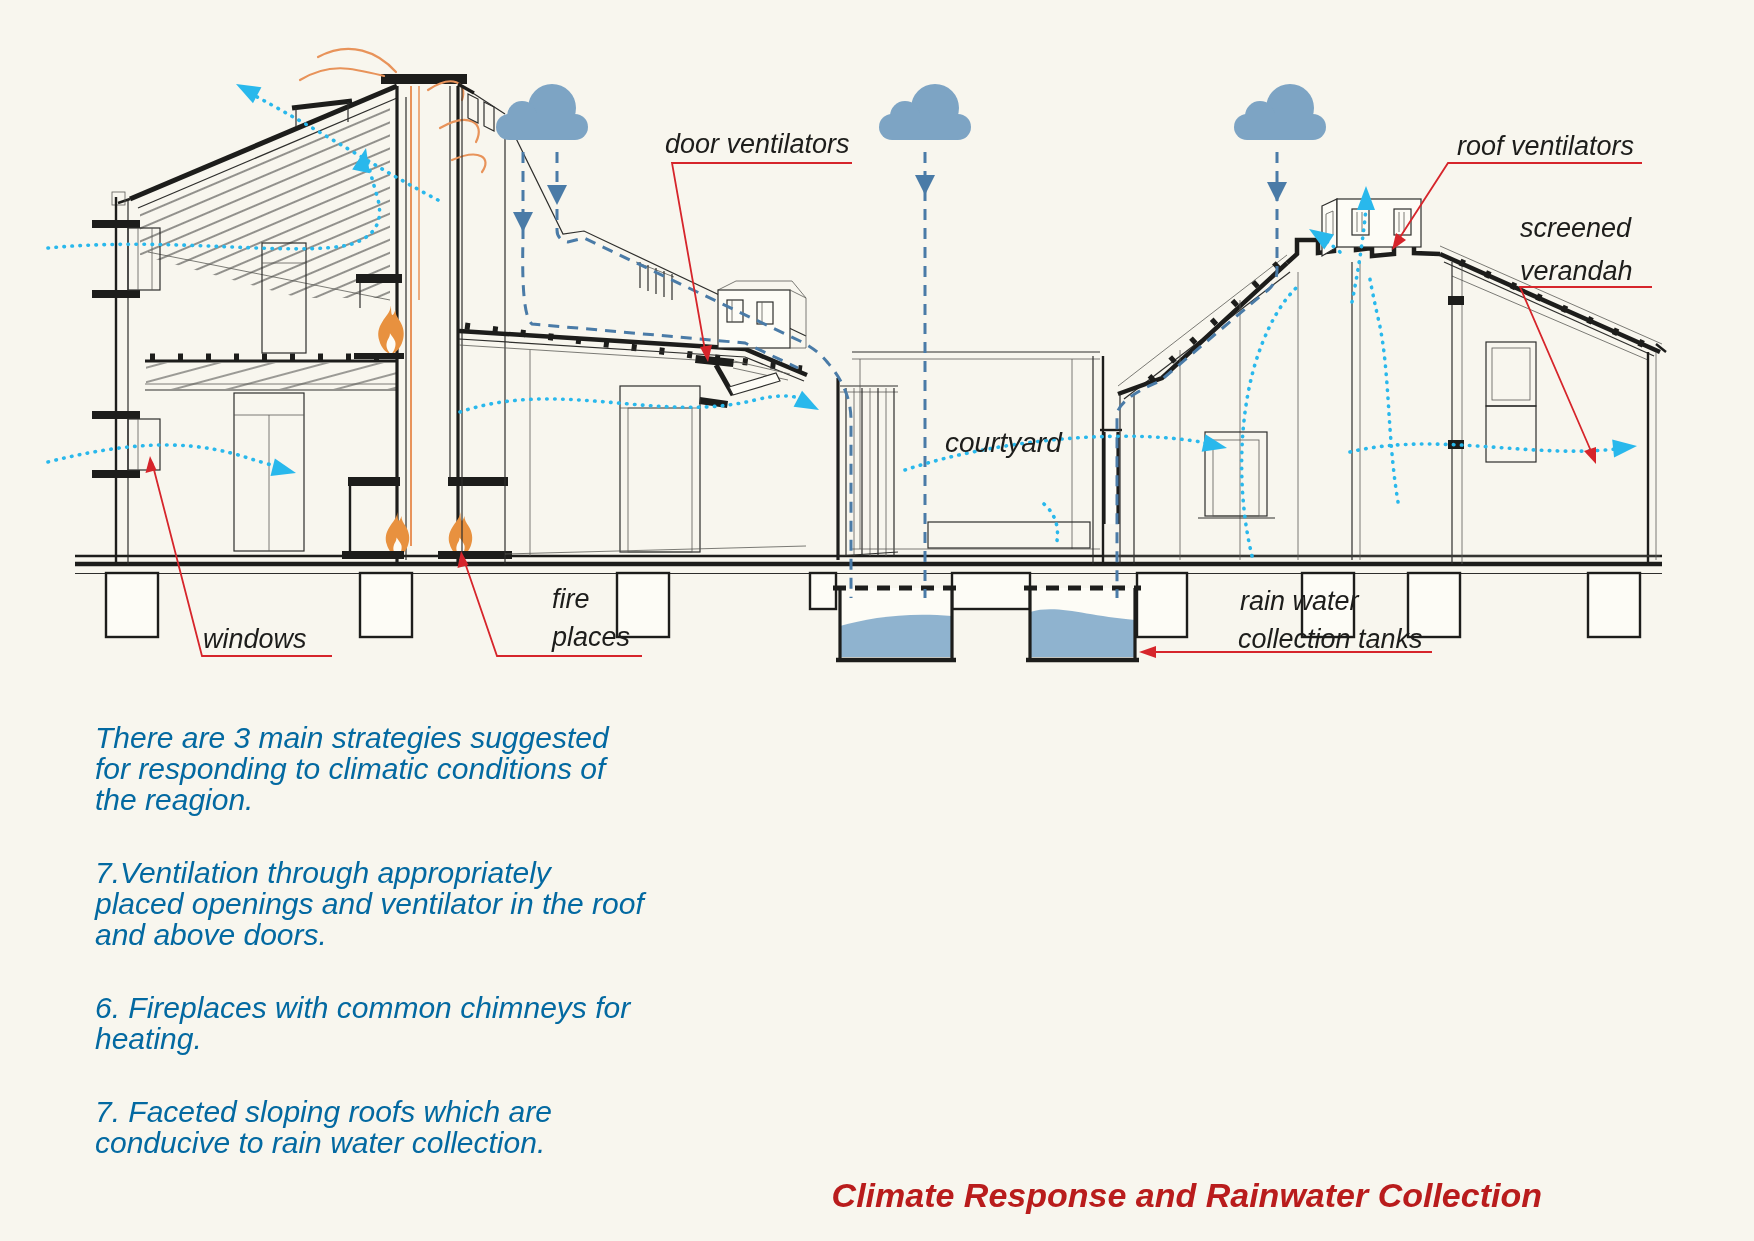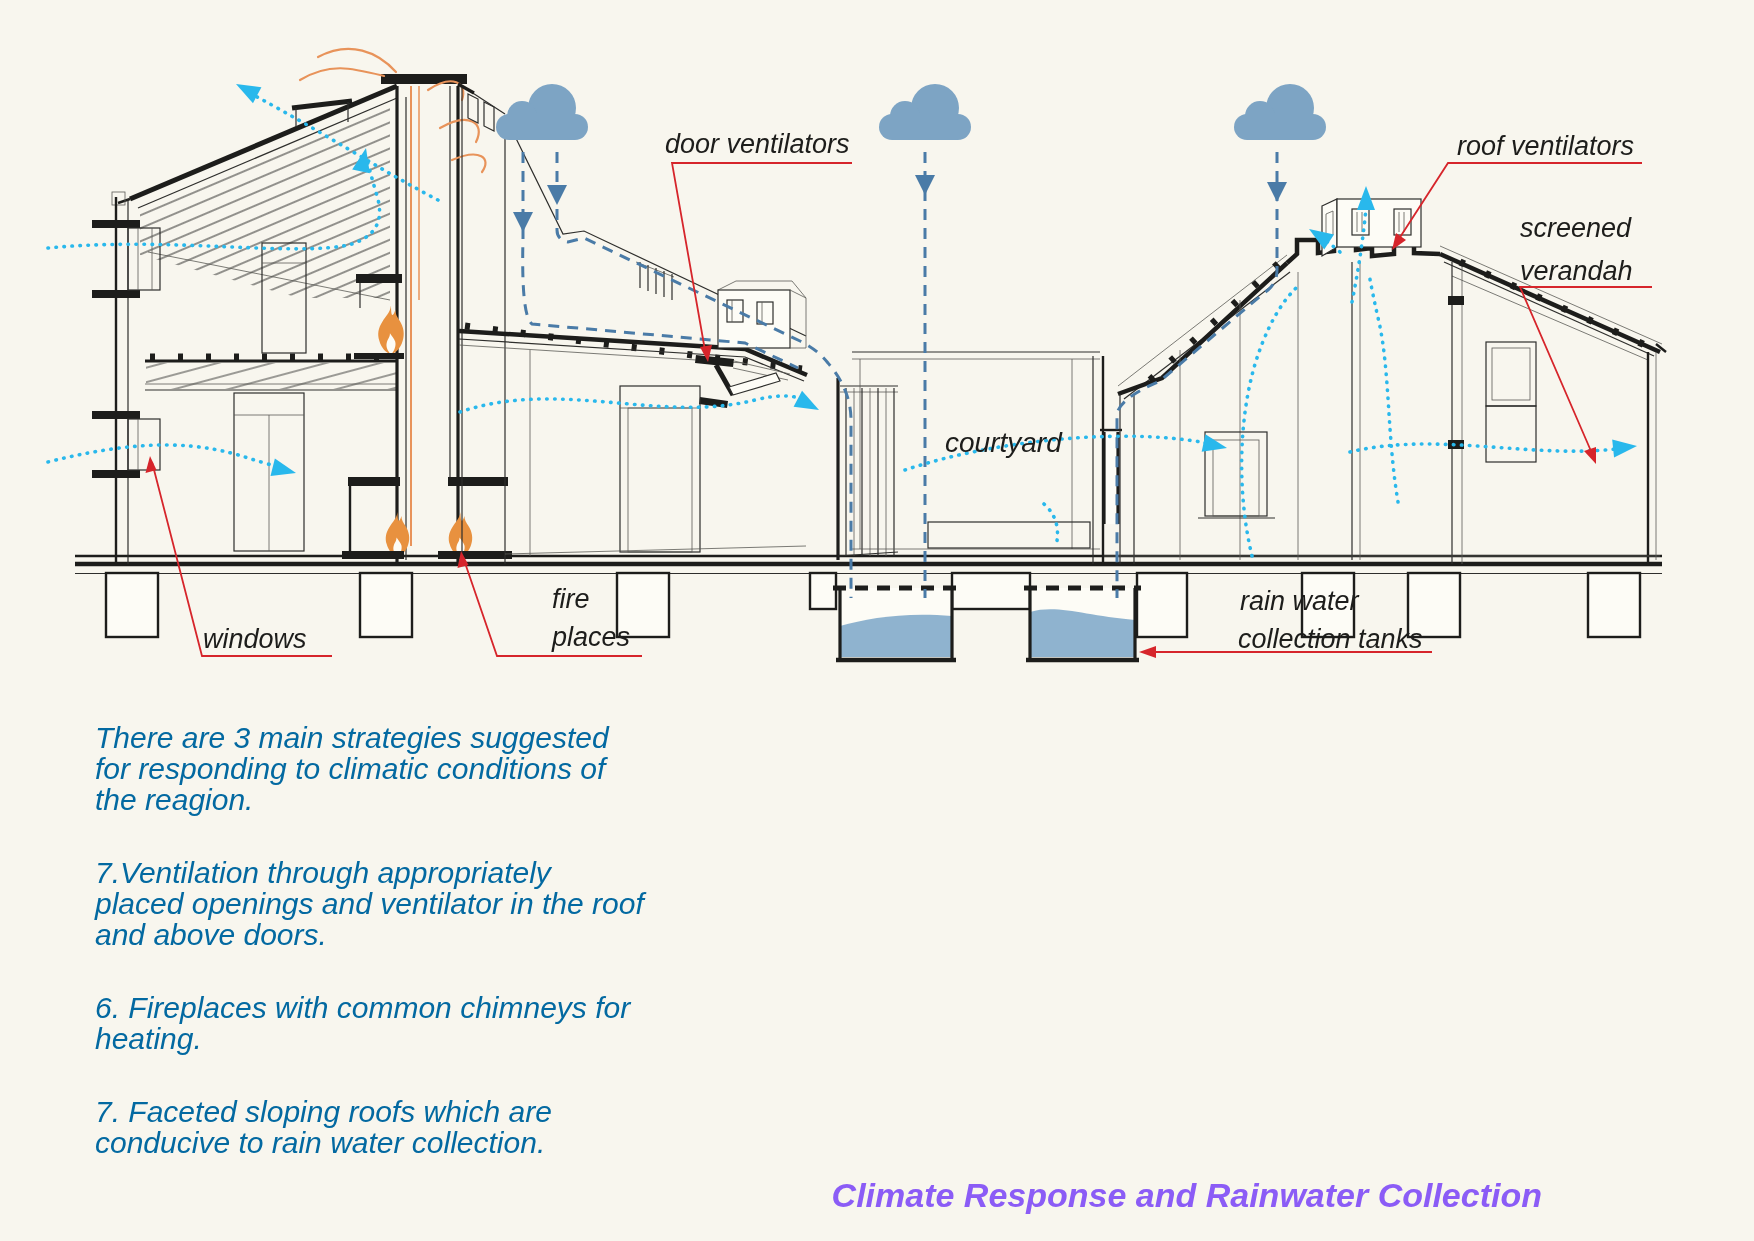--- a/index.html
+++ b/index.html
@@ -33,21 +33,21 @@
   .flue{stroke:#e8935a;fill:none;}
   .flameO{fill:var(--flame-orange);stroke:none;}
   .flameI{fill:#fdfcf6;stroke:none;}
   .lbl{font-family:"Liberation Sans",sans-serif;font-style:italic;font-size:27px;fill:#1d1d1b;}
   .lblBig{font-size:28px;}
   
   .notes{position:absolute;left:75px;top:722px;width:580px;font-style:italic;
          font-size:30px;line-height:31px;color:#0369a1;margin-left:20px;}
   .notes p{margin:0 0 42px 0;white-space:pre-line;}
   .title{position:absolute;top:1176px;right:212px;font-size:34px;font-weight:bold;
-         font-style:italic;color:#8b5cf6;white-space:nowrap;}
+         font-style:italic;color:#b91c1c;white-space:nowrap;}
 </style>
 </head>
 <body>
 
 <div class="stage">
 <svg width="1754" height="1241" viewBox="0 0 1754 1241">
   <defs>
     <pattern id="hatchRoof" width="12" height="12" patternUnits="userSpaceOnUse" patternTransform="rotate(-23)">
       <line x1="0" y1="1" x2="12" y2="1" stroke="#3e3e3c" stroke-width="1.1"></line>
     </pattern>

